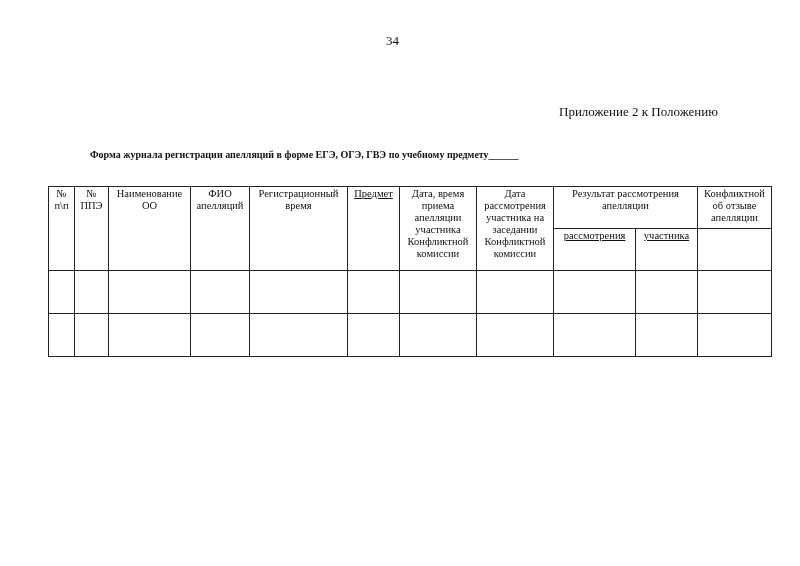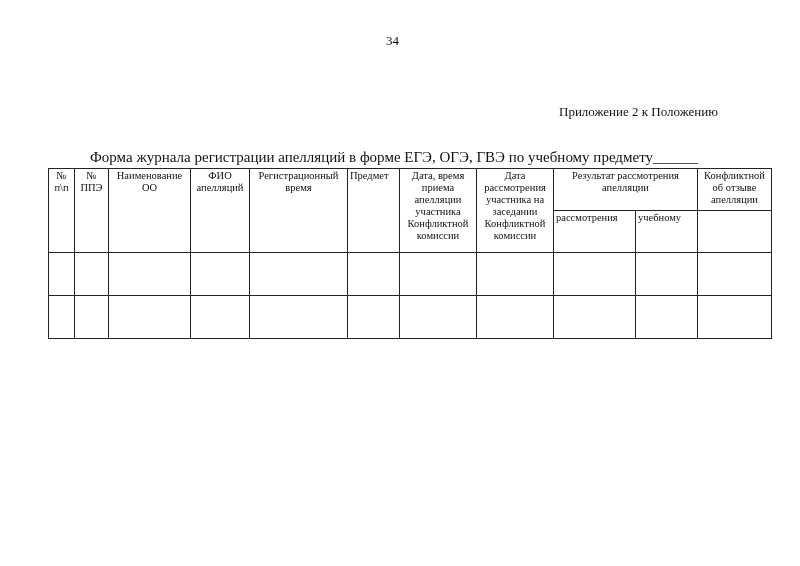--- a/index.html
+++ b/index.html
@@ -27,48 +27,48 @@
       position: absolute;
       top: 104px;
       left: 559px;
       font-size: 13px;
       white-space: nowrap;
     }
     .form-title {
       position: absolute;
       top: 149px;
       left: 90px;
-      font-size: 15px;
-      font-weight: normal;
+      font-size: 10px;
+      font-weight: bold;
       white-space: nowrap;
       text-align: center;
     }
     table.journal {
       position: absolute;
-      top: 168px;
+      top: 186px;
       left: 48px;
       border-collapse: collapse;
       table-layout: fixed;
       width: 723px;
       font-size: 10.5px;
       line-height: 12px;
     }
     table.journal th,
     table.journal td {
       border: 1px solid #222222;
       padding: 1px 2px;
       font-weight: normal;
       text-align: center;
       vertical-align: top;
       overflow: hidden;
     }
     table.journal tr.head-row-1 th { height: 39px; }
     table.journal tr.head-row-2 th { height: 39px; }
     table.journal tbody td { height: 40px; }
-    table.journal th.left { text-align: left; }
+    table.journal th.left { text-align: center; text-decoration: underline; }
   </style>
 </head>
 <body>
 
 <div class="page-number">34</div>
 
 <div class="appendix-note">Приложение 2 к Положению</div>
 
 <div class="form-title">Форма журнала регистрации апелляций в форме ЕГЭ, ОГЭ, ГВЭ по учебному предмету______</div>
 
@@ -94,21 +94,21 @@
       <th rowspan="2">ФИО апелляций</th>
       <th rowspan="2">Регистрационный время</th>
       <th rowspan="2" class="left">Предмет</th>
       <th rowspan="2">Дата, время приема апелляции участника Конфликтной комиссии</th>
       <th rowspan="2">Дата рассмотрения участника на заседании Конфликтной комиссии</th>
       <th colspan="2">Результат рассмотрения апелляции</th>
       <th>Конфликтной об отзыве апелляции</th>
     </tr>
     <tr class="head-row-2">
       <th class="left">рассмотрения</th>
-      <th class="left">учебному</th>
+      <th class="left">участника</th>
       <th></th>
     </tr>
   </thead>
   <tbody>
     <tr>
       <td></td>
       <td></td>
       <td></td>
       <td></td>
       <td></td>

